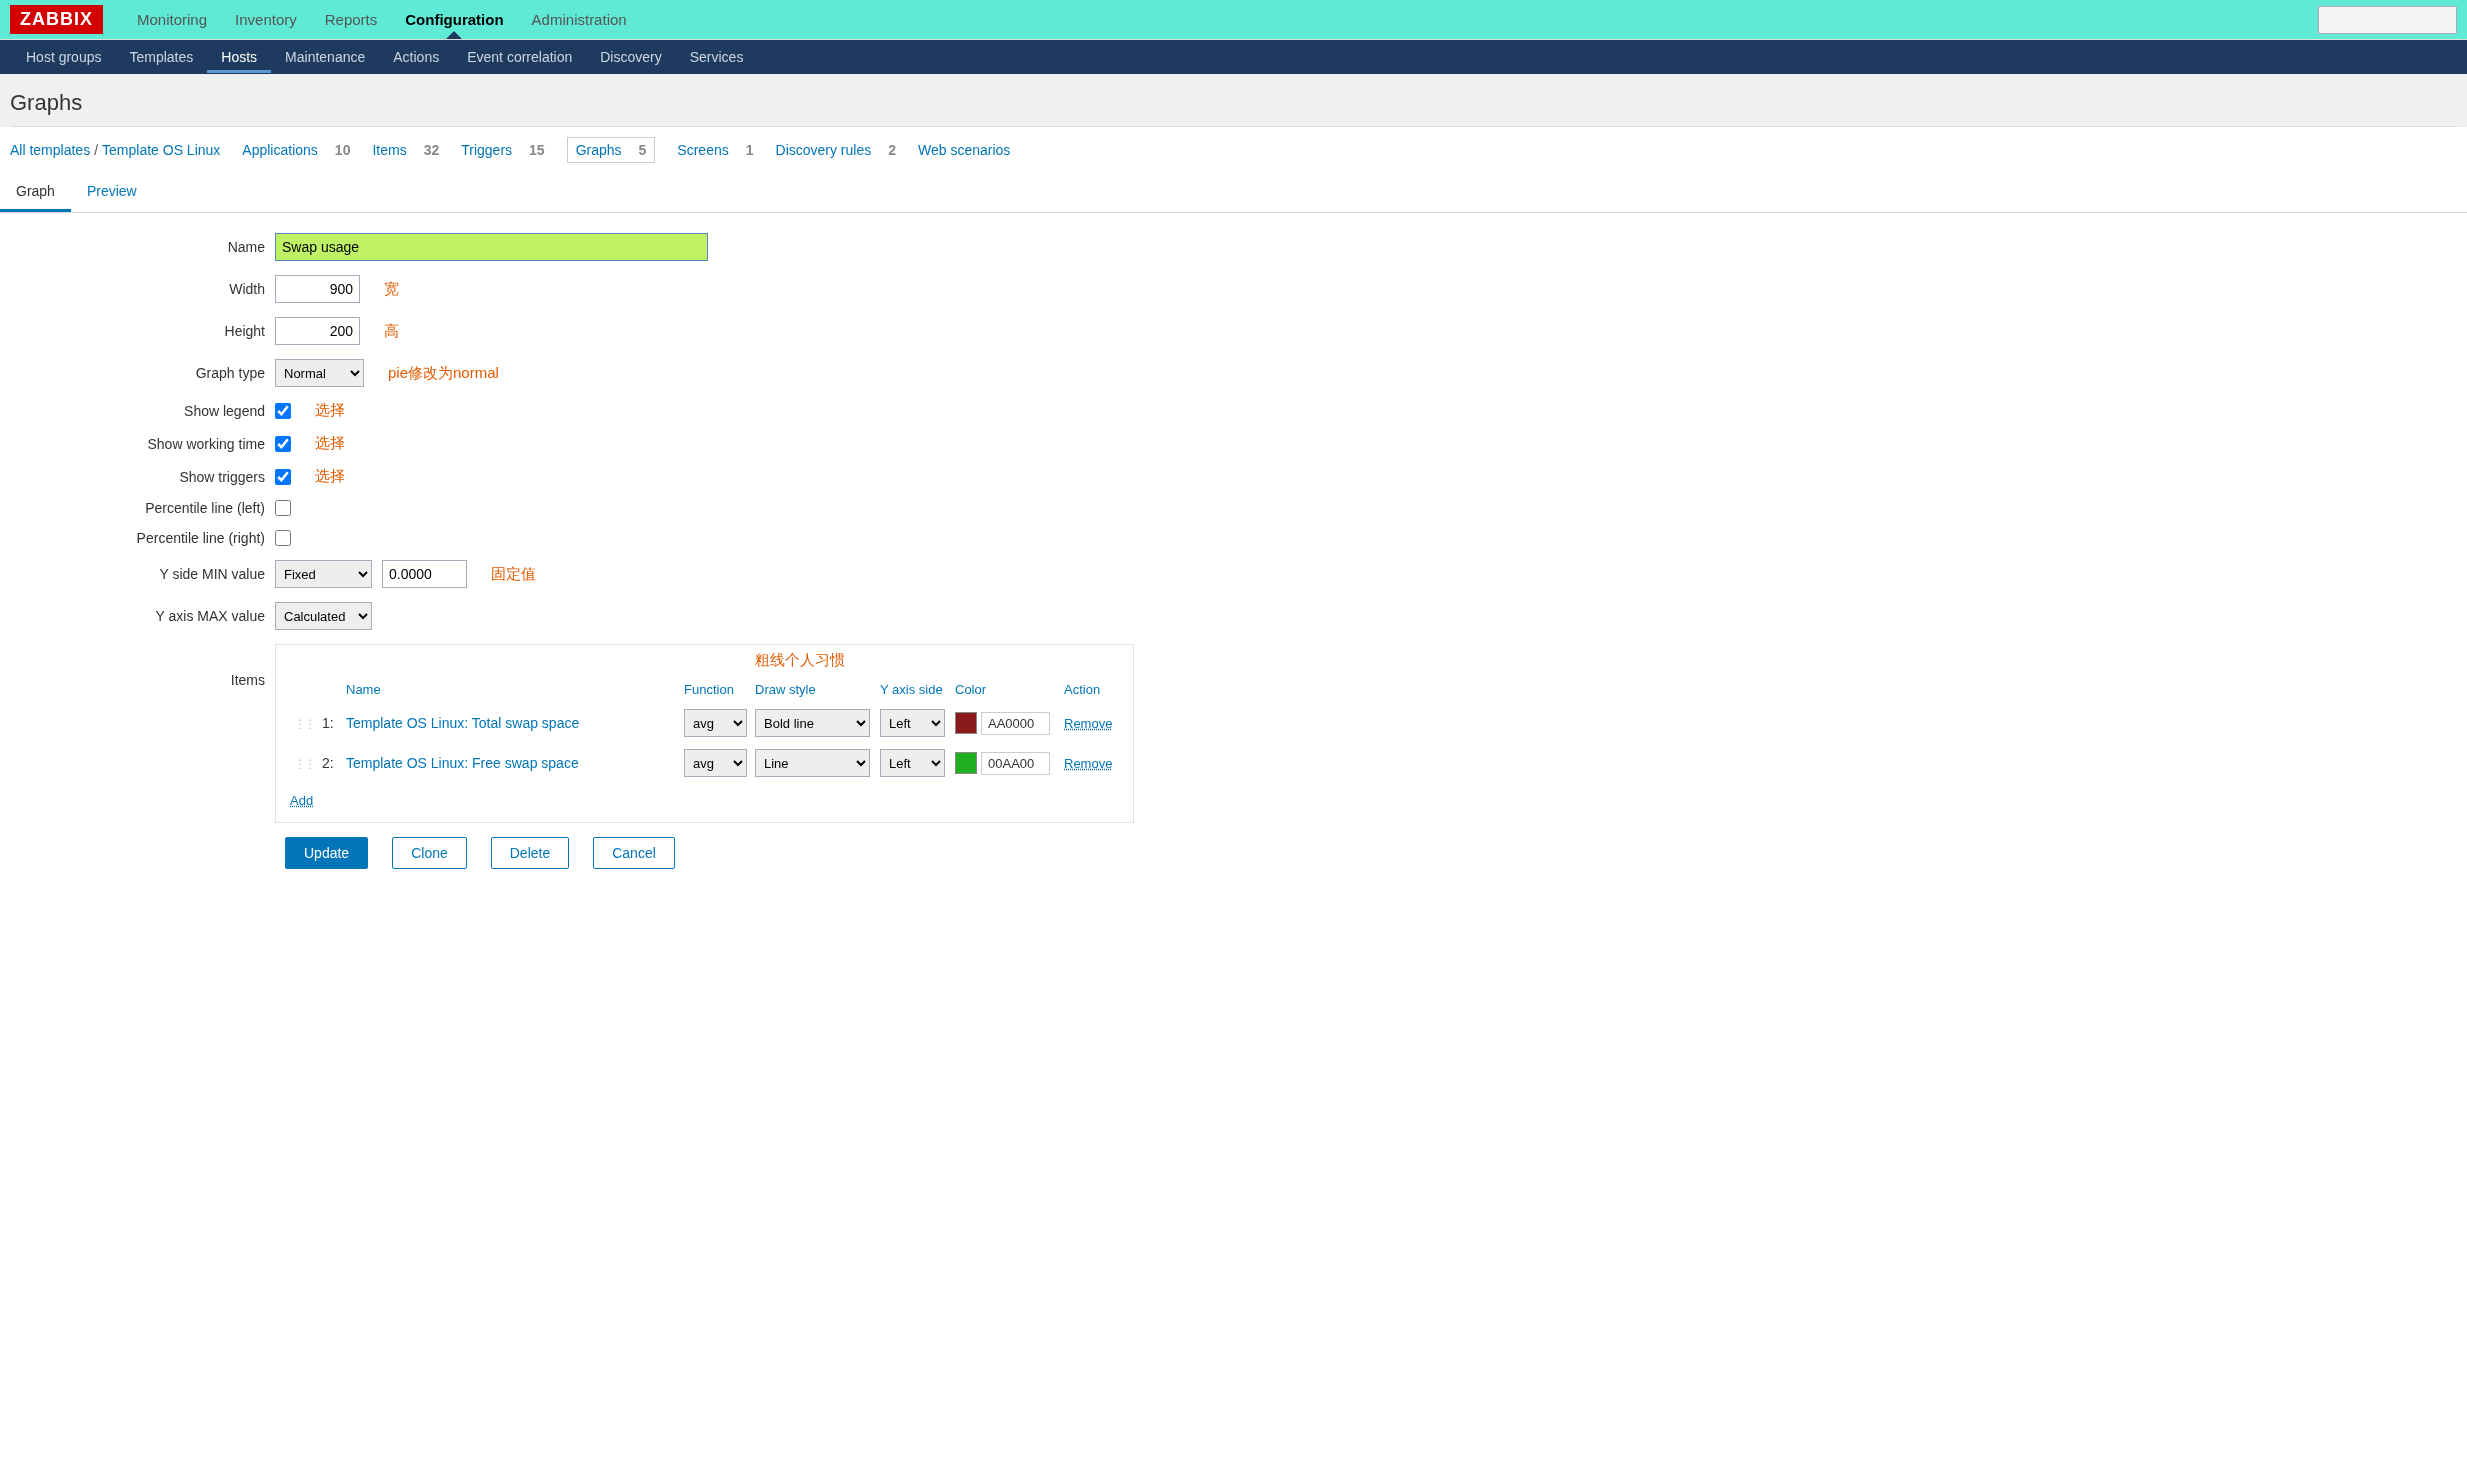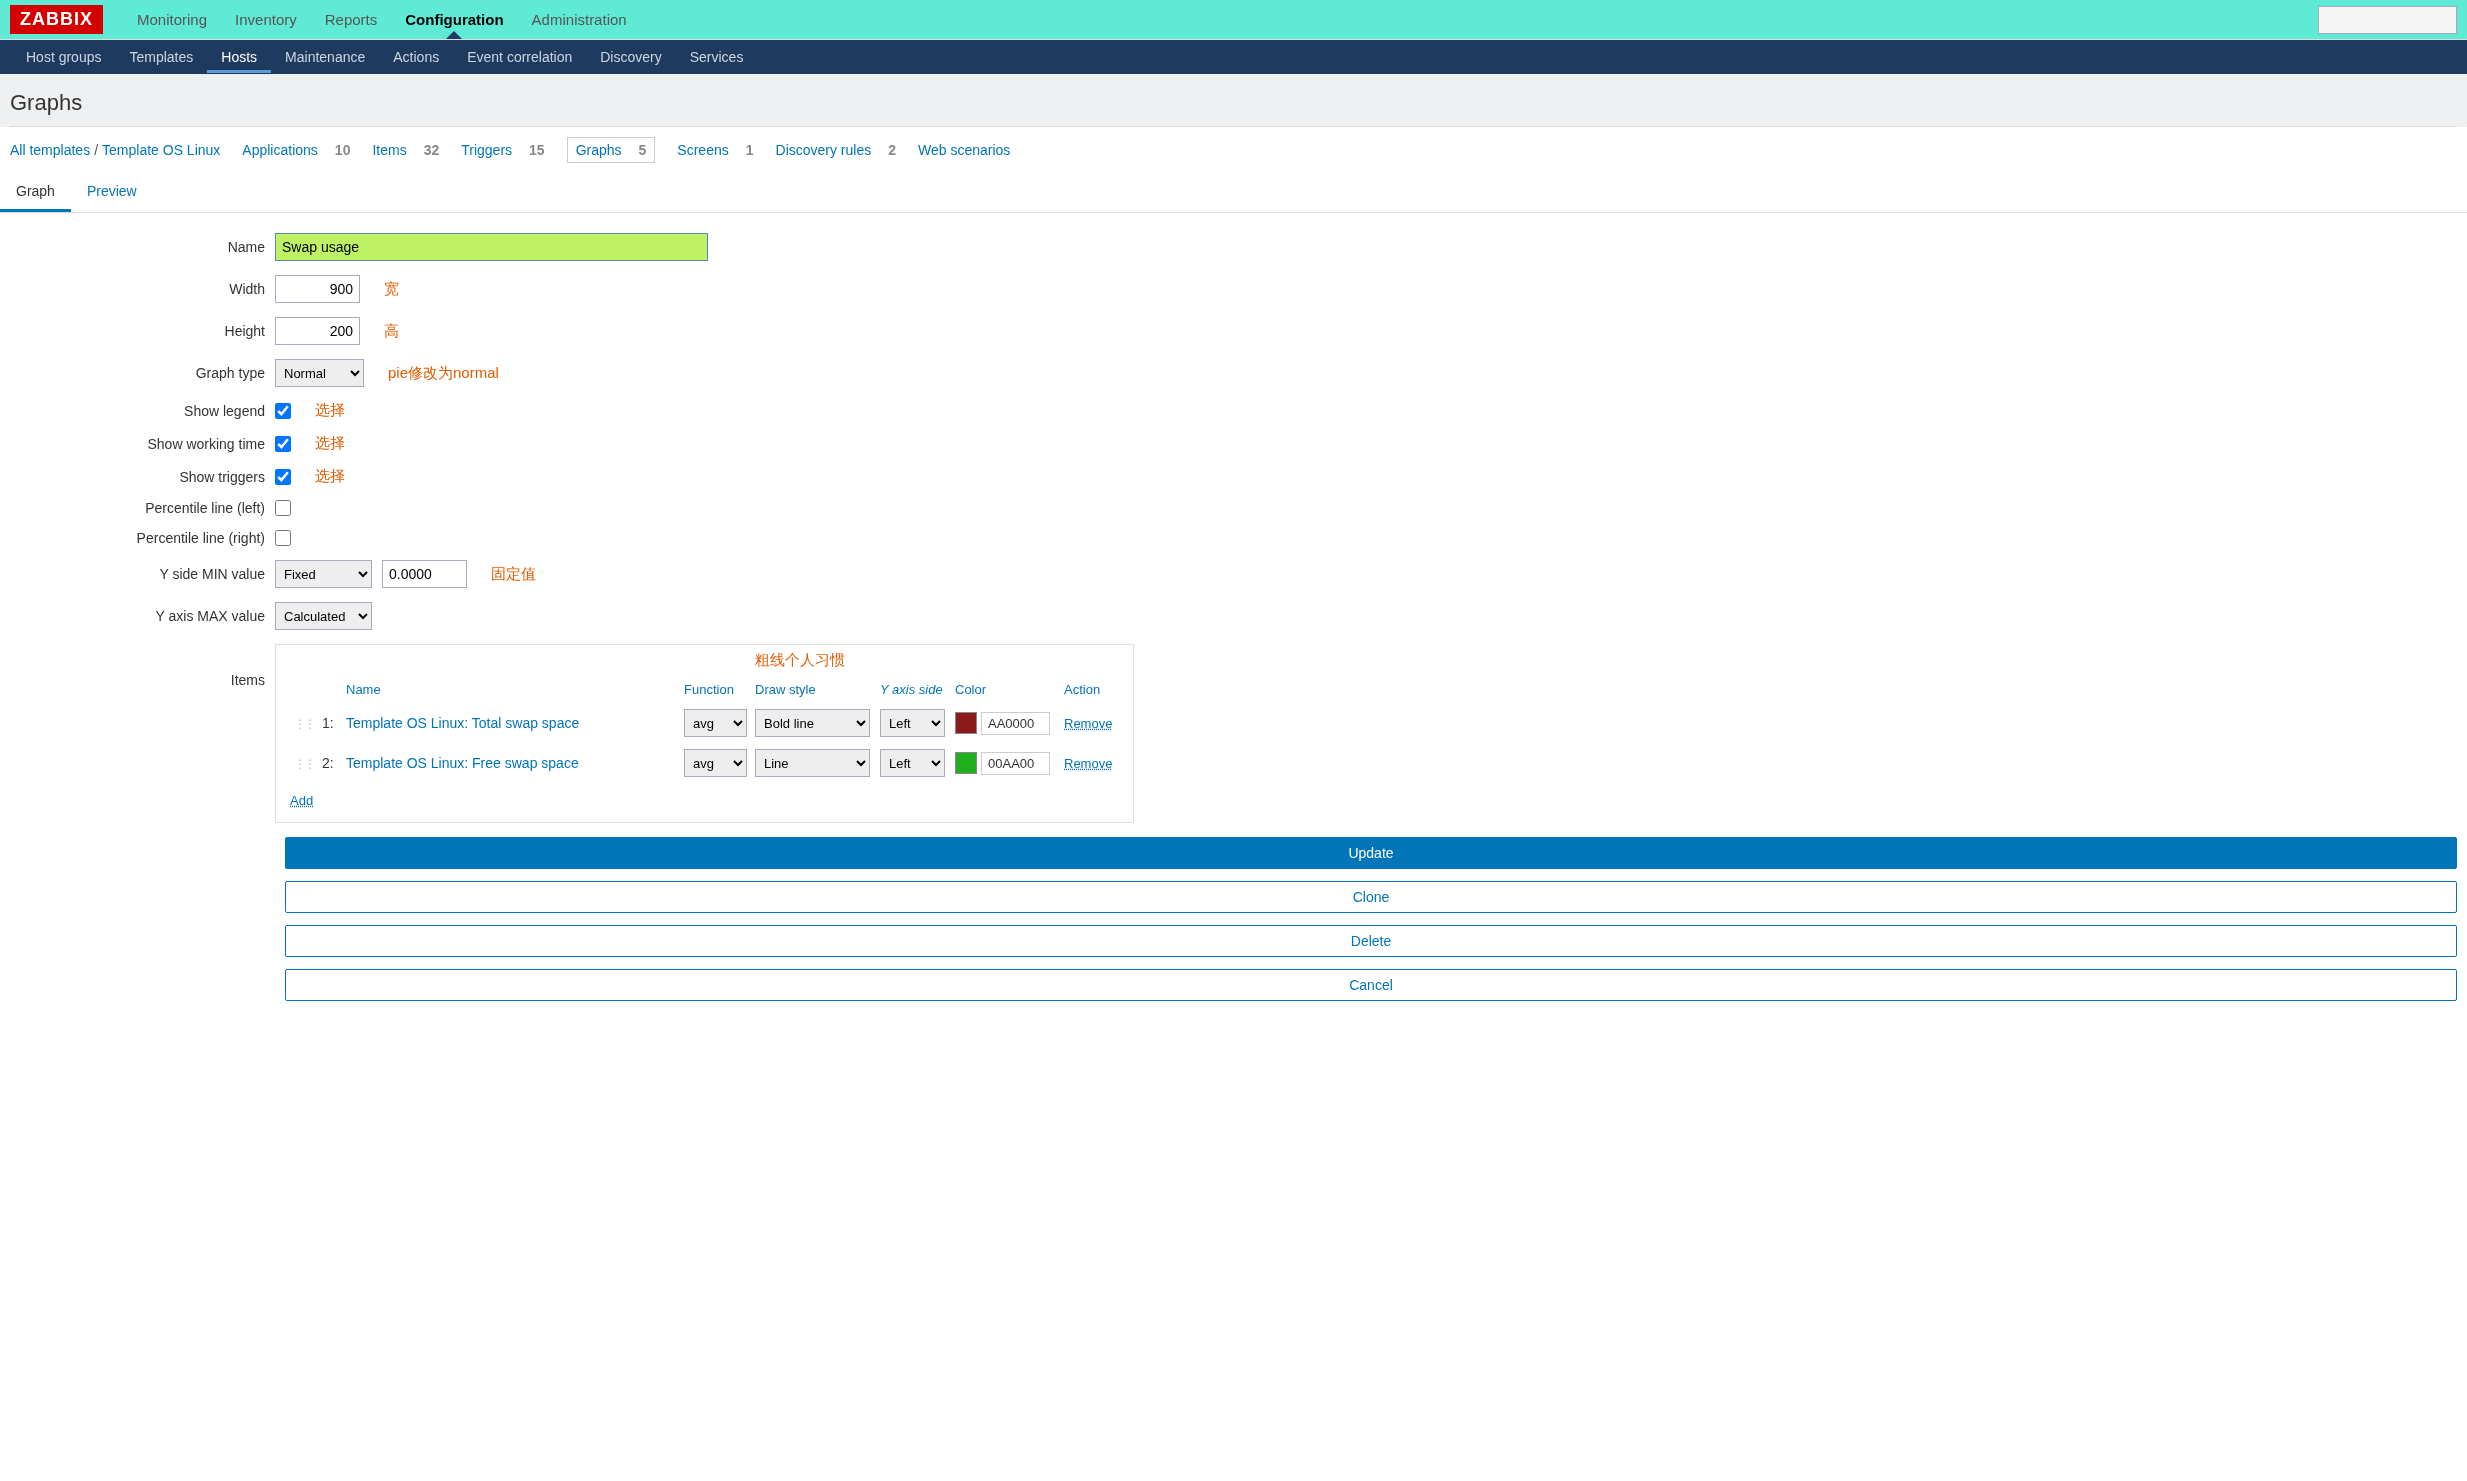--- a/index.html
+++ b/index.html
@@ -58,21 +58,21 @@
 .sel-side { width: 65px; }
 .color-cell { display: flex; align-items: center; gap: 4px; }
 .color-swatch { width: 22px; height: 22px; border: 1px solid #888; display: inline-block; }
 .color-code { border: 1px solid #ccc; padding: 3px 6px; font-size: 13px; width: 69px; display: inline-block; }
 .remove-link { color: #0275b8; text-decoration: underline; text-decoration-style: dotted; cursor: pointer; font-size: 13px; text-align: right; }
 .add-link { color: #0275b8; text-decoration: underline; text-decoration-style: dotted; cursor: pointer; font-size: 13px; display: inline-block; margin-top: 10px; }
 
 .item-annot-row td { padding: 0 4px 6px 4px; }
 .item-annot { color: #e25b00; font-size: 15px; }
 
-.buttons { display: flex; gap: 12px; padding-left: 275px; flex-direction: column; }
+.buttons { display: flex; gap: 24px; padding-left: 275px; }
 .btn { padding: 7px 18px; font-size: 14px; border: 1px solid #0275b8; background: #fff; color: #0275b8; cursor: pointer; border-radius: 2px; }
 .btn.primary { background: #0275b8; color: #fff; }
 </style>
 </head>
 <body>
 
 <div class="topnav">
   <div class="logo">ZABBIX</div>
   <div class="topnav-item">Monitoring</div>
   <div class="topnav-item">Inventory</div>
@@ -217,21 +217,21 @@
                 <td></td>
                 <td></td>
                 <td></td>
               </tr>
             <tr>
               <th style="width:22px;"></th>
               <th style="width:24px;"></th>
               <th>Name</th>
               <th style="width:71px;">Function</th>
               <th style="width:125px;">Draw style</th>
-              <th style="width:75px;font-style:italic;">Y axis side</th>
+              <th style="width:75px;">Y axis side</th>
               <th style="width:109px;">Color</th>
               <th style="width:59px;">Action</th>
             </tr>
           </thead>
           <tbody>
             <tr>
               <td><span class="drag-handle">⋮⋮</span></td>
               <td>1:</td>
               <td><a class="item-link">Template OS Linux: Total swap space</a></td>
               <td><select class="sel-func"><option>avg</option></select></td>

